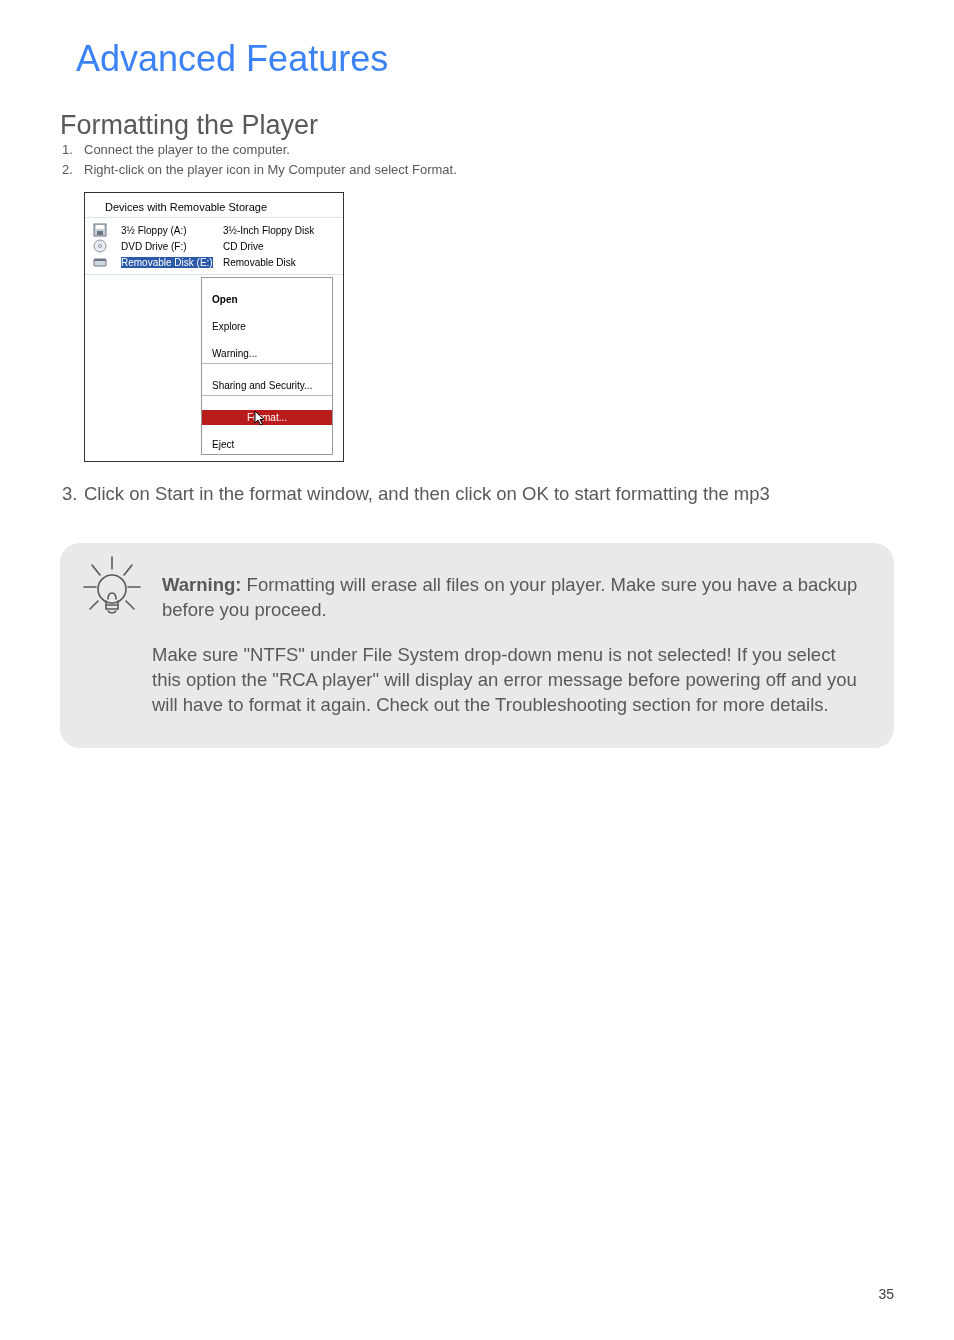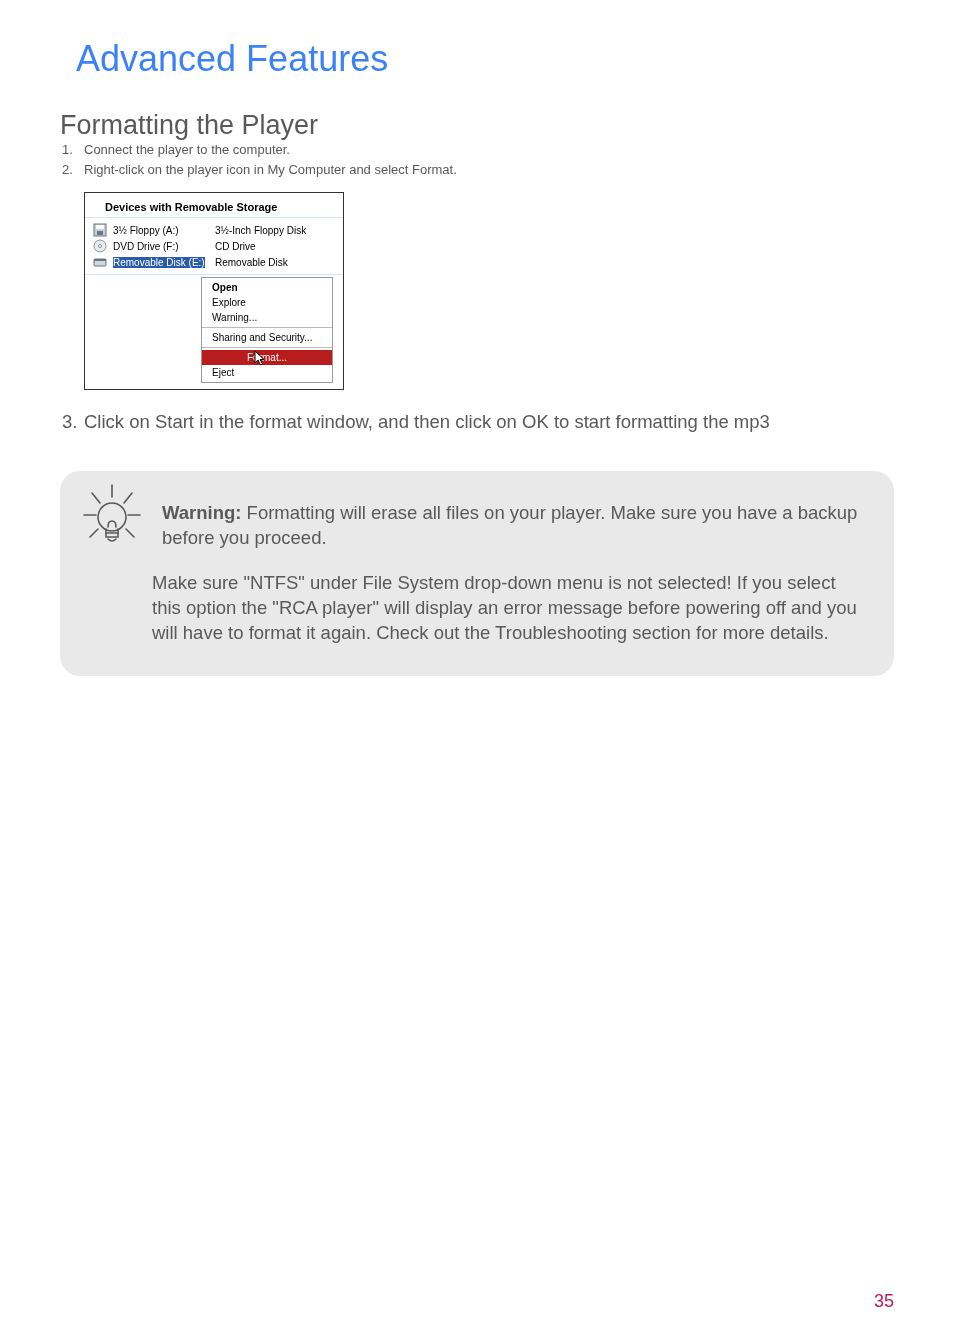--- a/index.html
+++ b/index.html
@@ -45,21 +45,21 @@
     margin:14px 0 20px 24px;
     width:258px;
     border:1px solid #333;
     background:#fff;
     font-family:Tahoma,Arial,sans-serif;
     color:#000;
     font-size:10px;
     line-height:1.3;
   }
   .win-heading{
-    font-weight:bold;
+    font-weight:normal;
     font-size:11px;
     padding:7px 8px 3px 20px;
     border-bottom:1px solid #d7e4f2;
   }
   .win-list{
     padding:4px 0 4px 0;
     border-bottom:1px solid #d7e4f2;
   }
   .win-row{
     display:flex;
@@ -69,20 +69,21 @@
   }
   .win-row .icon{
     width:14px;
     height:14px;
     flex:0 0 14px;
     display:inline-block;
   }
   .win-row .name{
     width:96px;
     flex:0 0 96px;
+    margin-left:8px;
   }
   .win-row .type{
     flex:1;
   }
   .floppy-icon svg,.cd-icon svg,.removable-icon svg{display:block;}
   .win-row.selected .name span{
     background:#2a5aa8;
     color:#fff;
     padding:0 0;
   }
@@ -92,20 +93,21 @@
     border:1px solid #999;
     background:#fff;
     box-shadow:0 0 0 rgba(0,0,0,0);
   }
   .context .sect{padding:2px 0;}
   .context .sect + .sect{border-top:1px solid #bbb;}
   .context .mi{
     padding:1px 10px;
     font-size:10px;
     position:relative;
+    margin-top:12px;
   }
   .context .mi.bold{font-weight:bold;}
   .context .mi.hl{background:#b91c1c;color:#fff;text-align:center;}
   .cursor{
     position:absolute;
     width:14px;
     height:18px;
     pointer-events:none;
   }
   .step3{
@@ -131,24 +133,24 @@
     top:12px;
     width:64px;
     height:78px;
   }
   .callout p{margin:0 0 20px 52px;}
   .callout p:last-child{margin-bottom:0;}
   .callout p.first{margin-left:50px;}
   .callout p.second{margin-left:40px;}
   .pagenum{
     position:absolute;
-    bottom:28px;
+    bottom:38px;
     right:60px;
-    font-size:18px;
-    color:#be185d;
+    font-size:14px;
+    color:#404040;
   }
 </style>
 </head>
 <body>
 
 <div class="page">
   <h1>Advanced Features</h1>
   <h2>Formatting the Player</h2>
 
   <ol class="steps">

